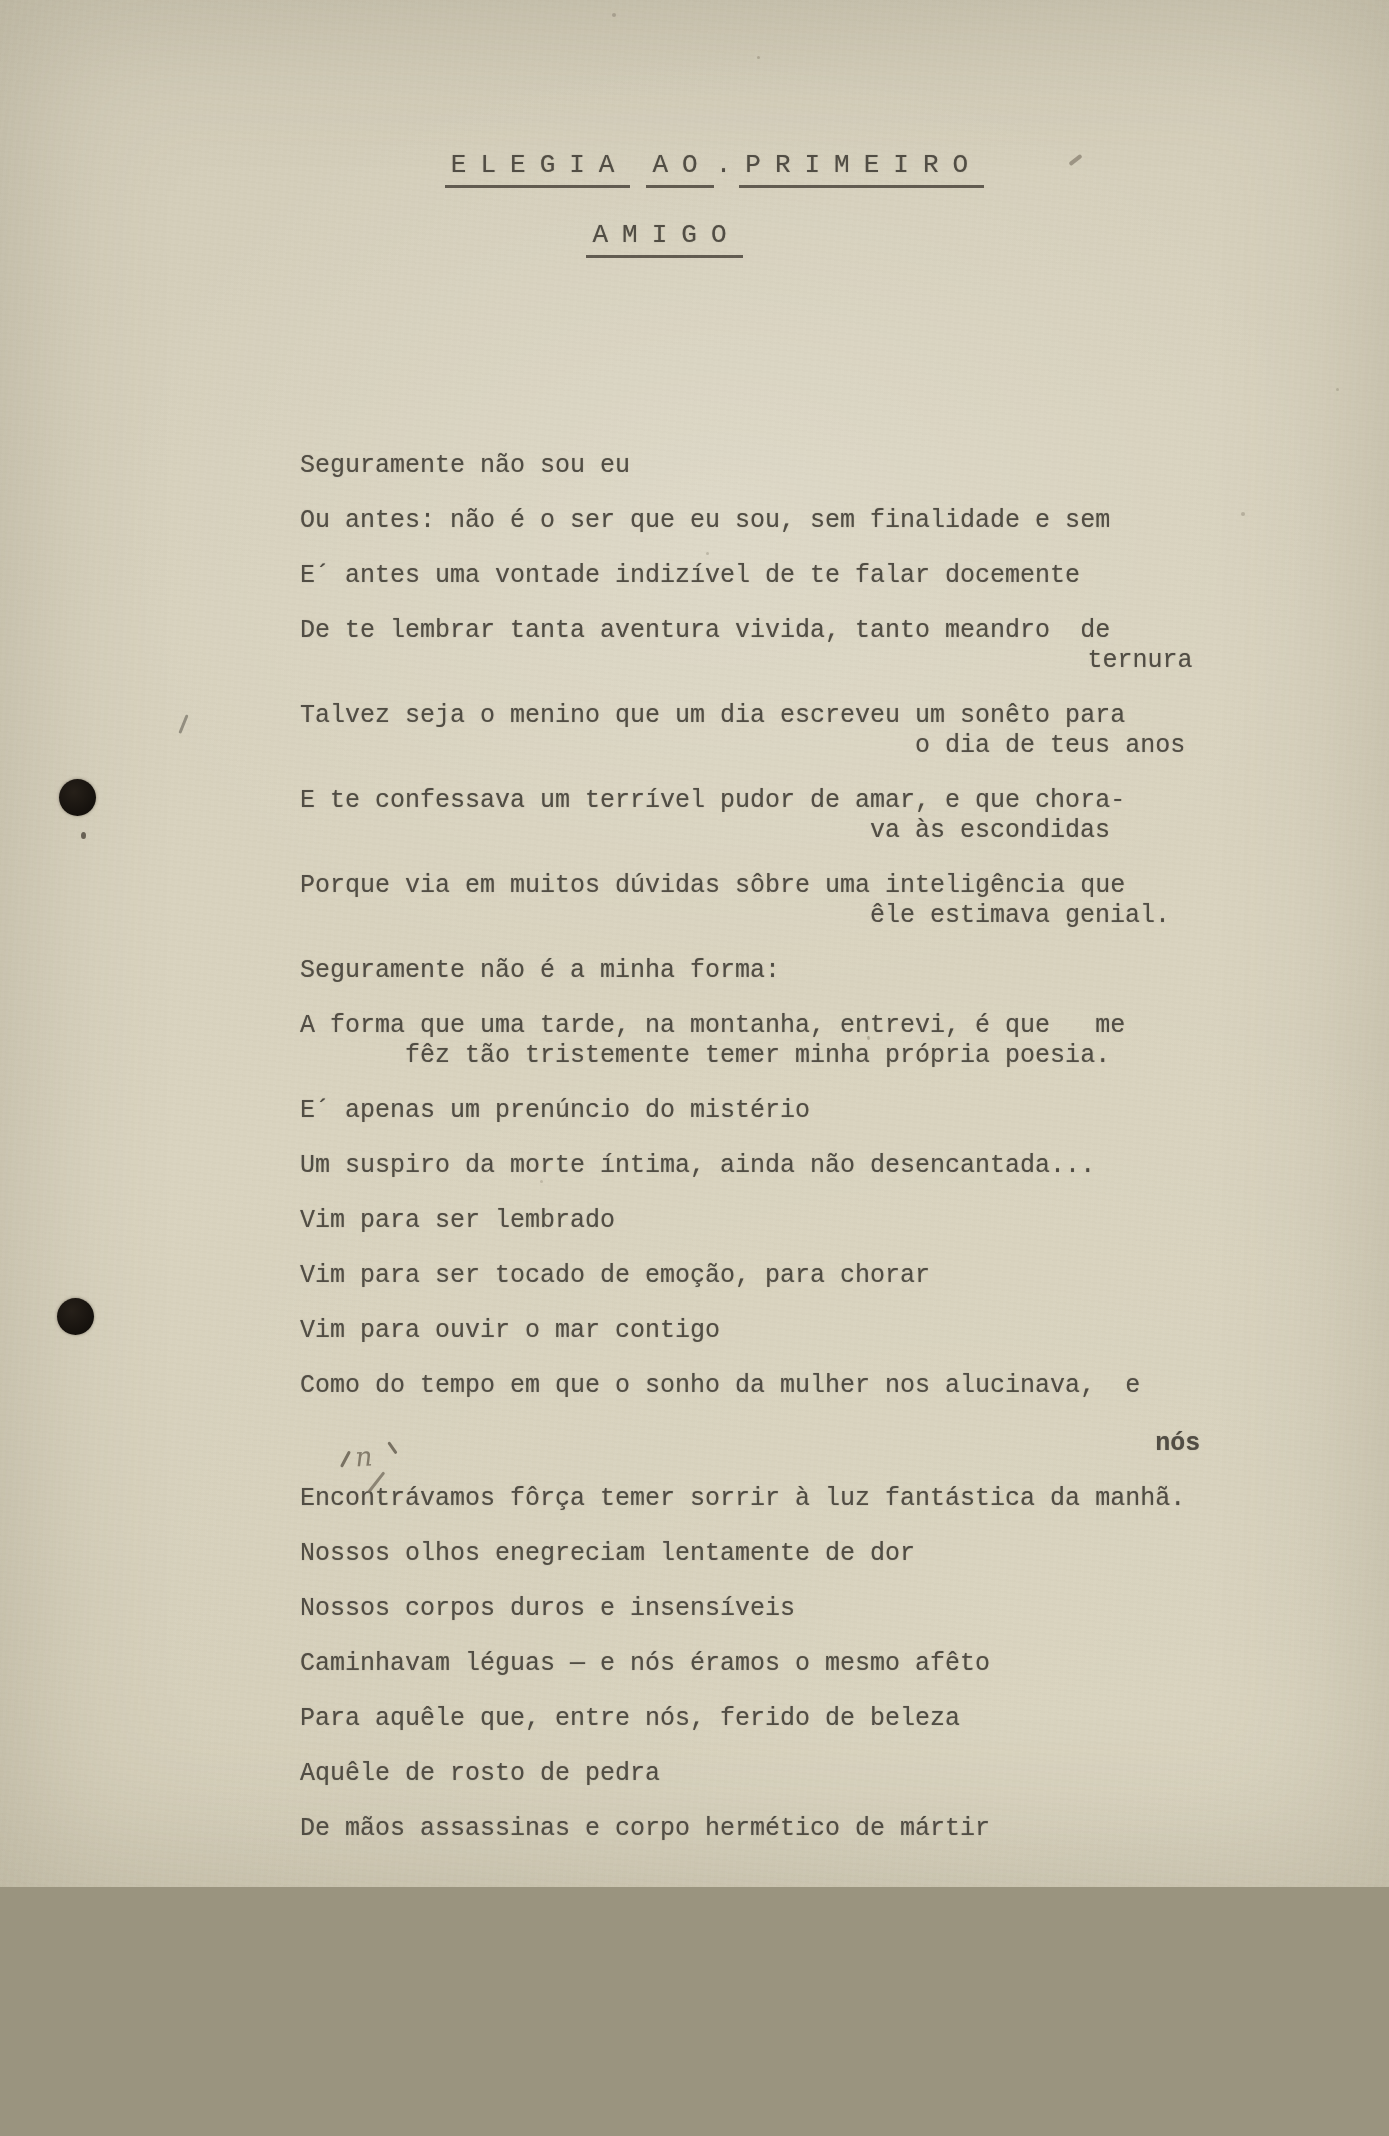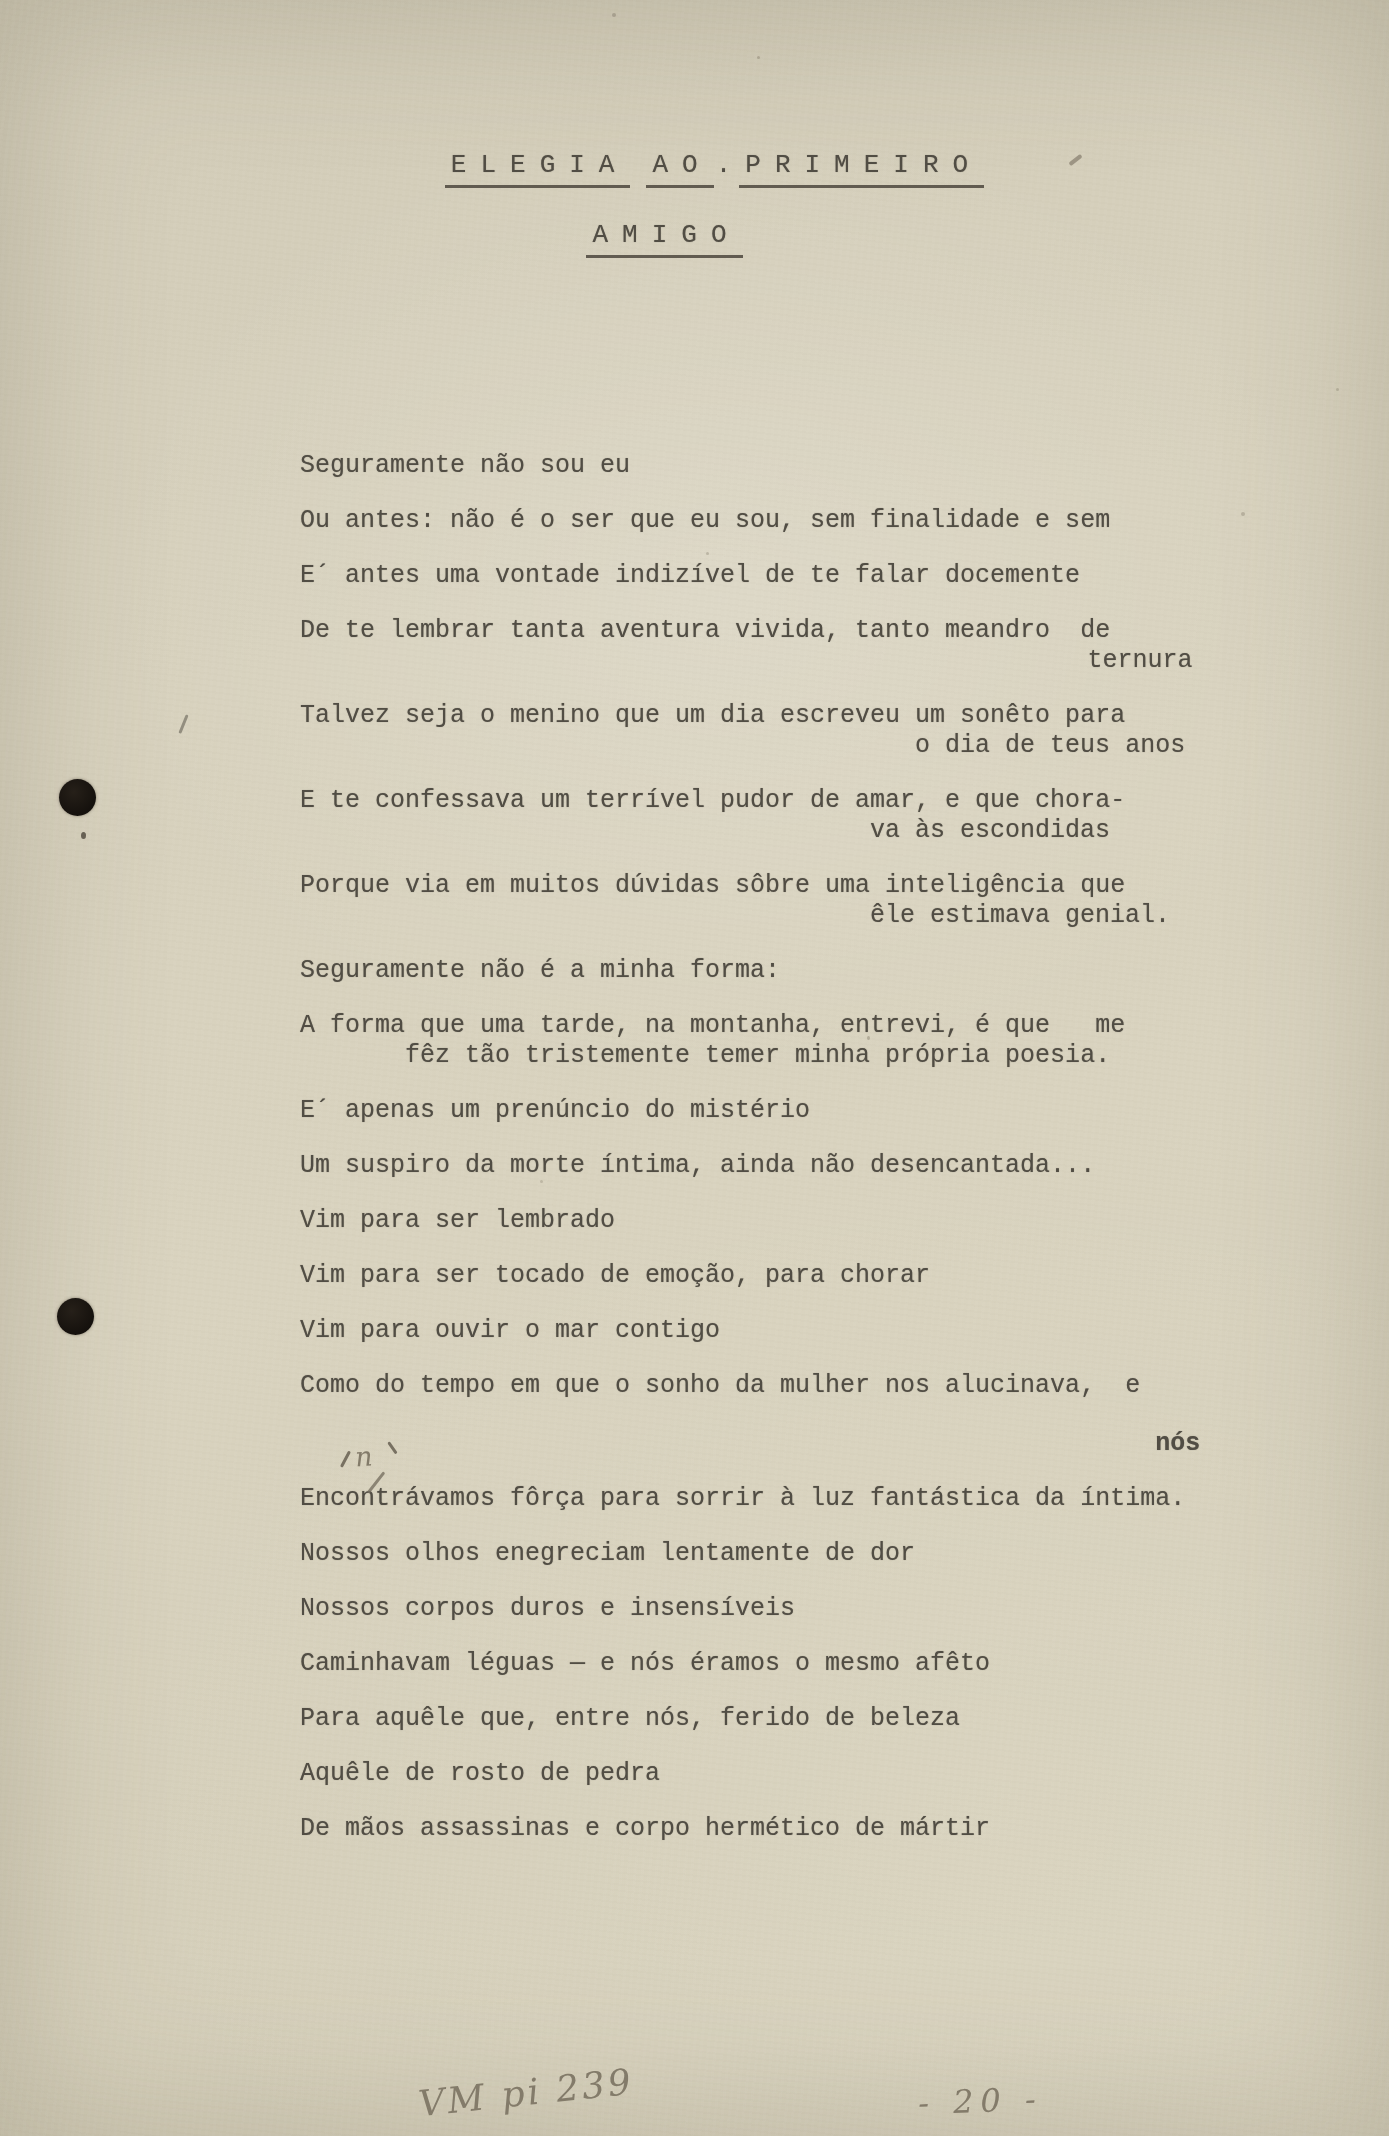--- a/index.html
+++ b/index.html
@@ -1,18 +1,18 @@
 <!DOCTYPE html>
 <html><head>
 <meta charset="utf-8">
 <style>
   html,body{margin:0;padding:0;background:#9a947f;}
   #page{
     position:relative;
-    width:1389px;height:2136px;
+    width:1389px;height:1887px;
     margin:0 auto;
     overflow:hidden;
     font-family:"Liberation Mono","DejaVu Sans Mono",monospace;
     background:
       radial-gradient(ellipse 900px 700px at 52% 28%, rgba(255,255,255,0.16), rgba(255,255,255,0) 70%),
       radial-gradient(ellipse 1200px 900px at 70% 85%, rgba(255,252,240,0.10), rgba(255,255,255,0) 75%),
       linear-gradient(168deg,#d2ccb8 0%, #d7d1bd 30%, #d9d3bf 55%, #d5cfba 80%, #d7d1bc 100%);
     box-shadow: inset 0 0 160px rgba(108,99,78,0.28);
   }
   
@@ -135,21 +135,21 @@
       <div class="pl">Vim para ser tocado de emoção, para chorar</div>
     </div>
     <div class="stanza">
       <div class="pl">Vim para ouvir o mar contigo</div>
     </div>
     <div class="stanza">
       <div class="pl">Como do tempo em que o sonho da mulher nos alucinava,  e</div>
       <div class="pl cont i57 nos-gap">nós</div>
     </div>
     <div class="stanza">
-      <div class="pl">Encontrávamos fôrça para sorrir à luz fantástica da íntima.</div>
+      <div class="pl">Encontrávamos fôrça temer sorrir à luz fantástica da manhã.</div>
     </div>
     <div class="stanza">
       <div class="pl">Nossos olhos enegreciam lentamente de dor</div>
     </div>
     <div class="stanza">
       <div class="pl">Nossos corpos duros e insensíveis</div>
     </div>
     <div class="stanza">
       <div class="pl">Caminhavam léguas — e nós éramos o mesmo afêto</div>
     </div>

